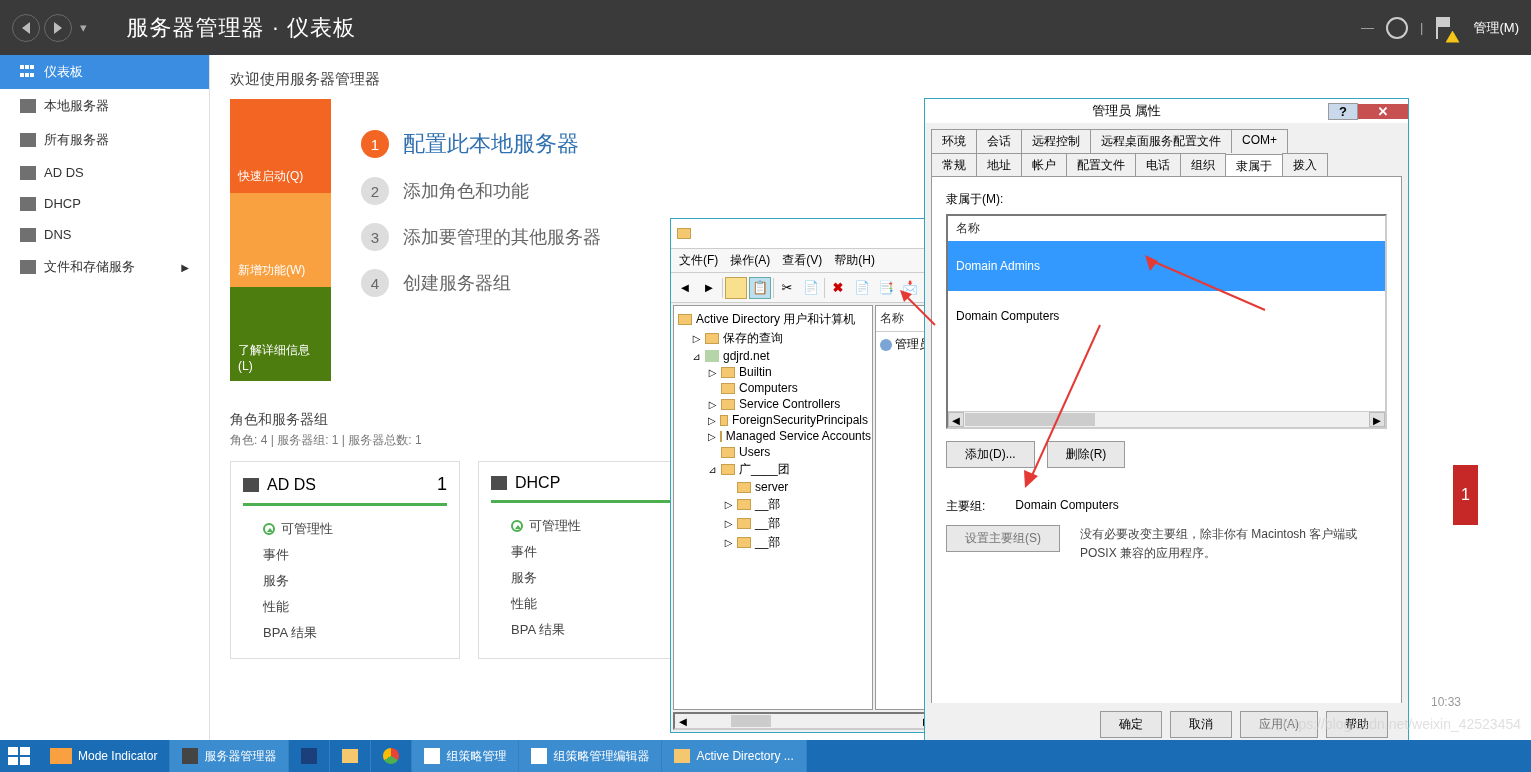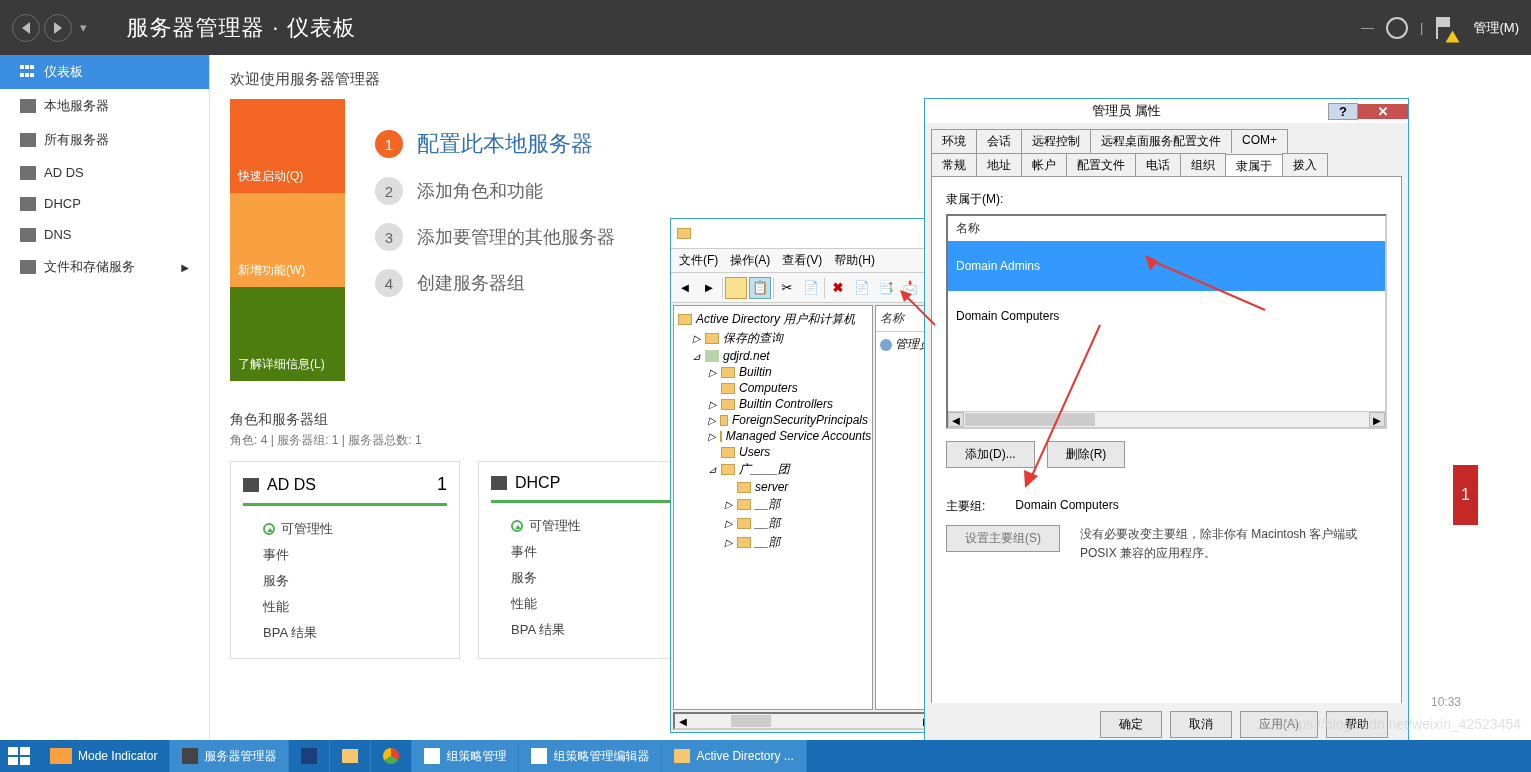--- a/index.html
+++ b/index.html
@@ -21,21 +21,21 @@
 .sidebar-item{padding:8px 20px;display:flex;align-items:center;gap:8px;cursor:pointer;color:#333;}
 .sidebar-item.active{background:#3a8de0;color:#fff;}
 .sb-icon{width:16px;height:14px;}
 .sb-icon.dash{display:grid;grid-template-columns:4px 4px 4px;gap:1px;}
 .sb-icon.dash span{background:currentColor;height:4px;}
 .sb-icon.server{background:currentColor;opacity:0.7;}
 .sb-chev{margin-left:auto;font-size:10px;}
 .main{margin-left:210px;padding:15px 20px;height:calc(100% - 55px - 32px);background:#fff;position:relative;}
 .welcome-title{font-size:15px;color:#444;margin-bottom:10px;font-family:Liberation Serif, serif;}
 .quick-row{display:flex;gap:0;margin-bottom:30px;}
-.quick-tiles{width:115px;display:flex;flex-direction:column;border-radius:24px;}
+.quick-tiles{width:101px;display:flex;flex-direction:column;border-radius:24px;}
 .tile{height:94px;padding:8px;color:#fff;font-size:12px;display:flex;align-items:flex-end;}
 .tile.t1{background:#f26522;}
 .tile.t2{background:#f9a040;}
 .tile.t3{background:#4d7c0f;}
 .quick-steps{margin-left:30px;padding-top:30px;}
 .step{display:flex;align-items:center;gap:14px;margin-bottom:18px;font-size:18px;color:#666;}
 .step-num{width:28px;height:28px;border-radius:50%;background:#ddd;display:flex;align-items:center;justify-content:center;font-size:15px;}
 .step.primary .step-num{background:#f26522;color:#fff;}
 .step.primary span{color:#3070b0;font-size:22px;}
 .group-title{font-size:14px;color:#444;}
@@ -49,21 +49,21 @@
 .green-up::after{content:"";position:absolute;left:2px;top:3px;width:0;height:0;border-left:3px solid transparent;border-right:3px solid transparent;border-bottom:4px solid #4caf50;}
 .red-card{position:absolute;right:0;top:465px;width:25px;height:60px;background:#c62828;color:#fff;display:flex;align-items:center;justify-content:center;font-size:16px;}
 
 
 .window{position:absolute;background:#f0f0f0;border:1px solid #36a5c0;}
 .ad-win{left:670px;top:170px;width:270px;height:515px;margin-top:48px;}
 .ad-titlebar{height:30px;background:#fff;border-bottom:1px solid #ccc;display:flex;align-items:center;padding:0 6px;}
 .ad-menu{height:24px;display:flex;gap:12px;padding:0 8px;align-items:center;font-size:12px;border-bottom:1px solid #ccc;background:#f7f7f7;}
 .ad-toolbar{height:30px;display:flex;gap:2px;padding:3px;align-items:center;border-bottom:1px solid #ccc;background:#f7f7f7;}
 .ad-tbtn{width:22px;height:22px;border:1px solid transparent;display:flex;align-items:center;justify-content:center;}
-.ad-body{display:flex;height:calc(100% - 84px - 20px);font-style:italic;}
+.ad-body{display:flex;height:calc(100% - 84px - 20px);}
 .ad-tree{flex:1;background:#fff;border:1px solid #999;margin:2px;padding:4px;font-size:12px;overflow:hidden;}
 .ad-right{width:62px;background:#fff;border:1px solid #999;margin:2px 2px 2px 0;font-size:12px;}
 .ad-right-head{padding:4px;border-bottom:1px solid #ccc;color:#333;}
 .tree-node{display:flex;align-items:center;gap:4px;padding:1px 0;white-space:nowrap;}
 .tree-indent1{padding-left:14px;}
 .tree-indent2{padding-left:30px;}
 .tree-indent3{padding-left:46px;}
 .exp{width:9px;height:9px;display:inline-block;font-size:10px;line-height:9px;text-align:center;}
 .folder-icon{width:14px;height:11px;background:#f5c86f;border:1px solid #c7a04d;display:inline-block;}
 .ad-scroll{height:18px;background:#f0f0f0;border:2px inset #ccc;margin:0 2px 2px;display:flex;align-items:center;}
@@ -313,21 +313,21 @@
           <span>Builtin</span>
         </div>
       <div class="tree-node tree-indent2">
           <span class="exp">&nbsp;</span>
           <span class="folder-icon"></span>
           <span>Computers</span>
         </div>
       <div class="tree-node tree-indent2">
           <span class="exp">▷</span>
           <span class="folder-icon"></span>
-          <span>Builtin Controllers</span>
+          <span>Service Controllers</span>
         </div>
       <div class="tree-node tree-indent2">
           <span class="exp">▷</span>
           <span class="folder-icon"></span>
           <span>ForeignSecurityPrincipals</span>
         </div>
       <div class="tree-node tree-indent2">
           <span class="exp">▷</span>
           <span class="folder-icon"></span>
           <span>Managed Service Accounts</span>

